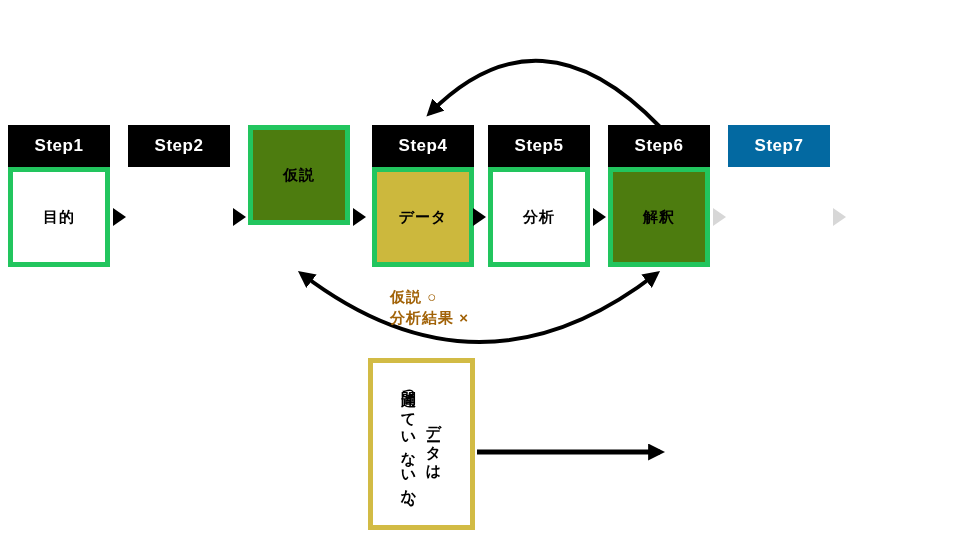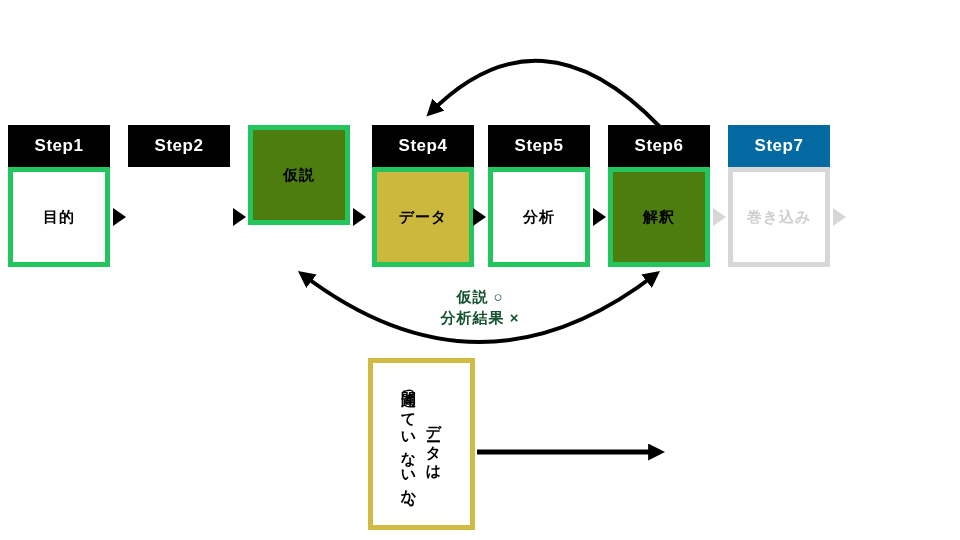--- a/index.html
+++ b/index.html
@@ -25,22 +25,22 @@
   
   .connector{
     position:absolute;top:208px;width:0;height:0;
     border-left:13px solid #000;border-top:9px solid transparent;border-bottom:9px solid transparent;
   }
   .connector.gray{border-left-color:#D7D7D7;}
   
   #arrows{position:absolute;left:0;top:0;pointer-events:none;}
   
   .loop-label{
-    position:absolute;left:390px;top:286px;width:180px;text-align:center;
-    font-weight:bold;font-size:15px;line-height:21px;color:#14532d;letter-spacing:1px;
+    position:absolute;left:390px;top:286px;width:180px;
+    font-weight:bold;font-size:15px;line-height:21px;color:#a16207;letter-spacing:1px;
   }
   
   .question-box{
     position:absolute;left:368px;top:358px;width:97px;height:162px;
     border:5px solid #D2BB45;background:#fff;
     display:flex;justify-content:center;
   }
   .question-text{
     writing-mode:vertical-rl;height:100%;
     font-weight:bold;font-size:15px;line-height:25px;letter-spacing:2px;color:#000;
@@ -69,21 +69,20 @@
   <div class="step-box" style="left:488px">
     <div class="step-header">Step5</div>
     <div class="step-body">分析</div>
   </div>
   <div class="step-box fill-pale" style="left:608px">
     <div class="step-header">Step6</div>
     <div class="step-body">解釈</div>
   </div>
   <div class="step-box inactive" style="left:728px">
     <div class="step-header">Step7</div>
-    <div class="step-body">巻き込み</div>
   </div>
 
   <div class="connector" style="left:113px"></div>
   <div class="connector" style="left:233px"></div>
   <div class="connector" style="left:353px"></div>
   <div class="connector" style="left:473px"></div>
   <div class="connector" style="left:593px"></div>
   <div class="connector gray" style="left:713px"></div>
   <div class="connector gray" style="left:833px"></div>
 

